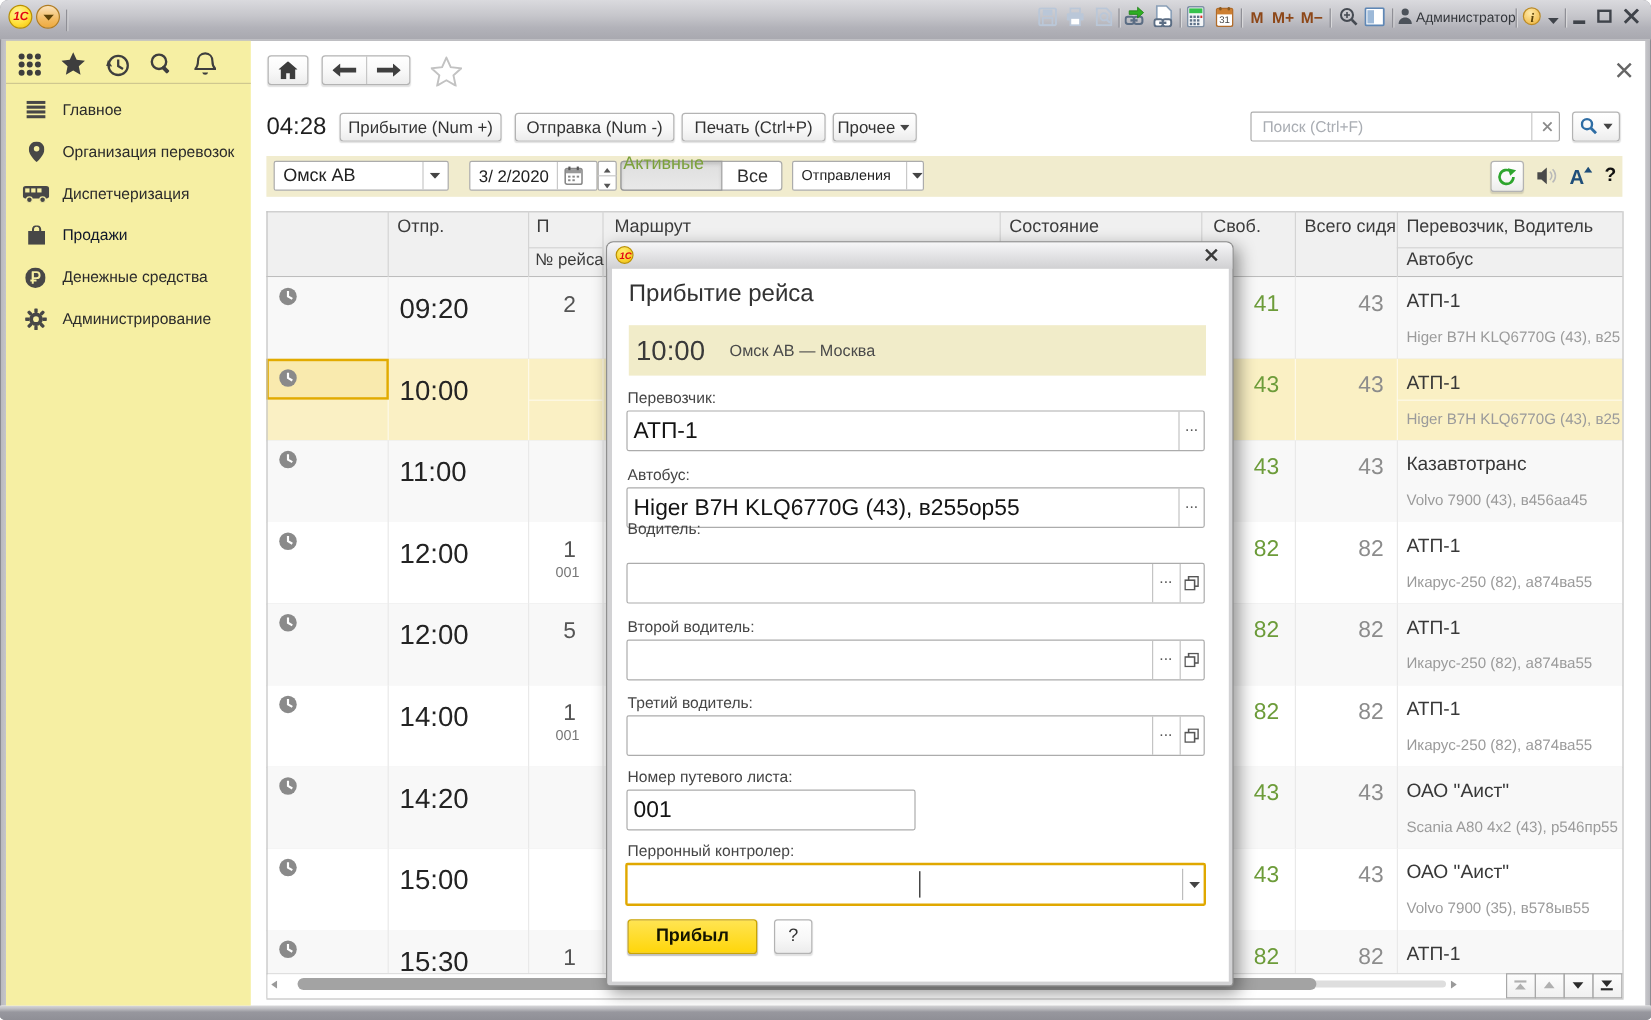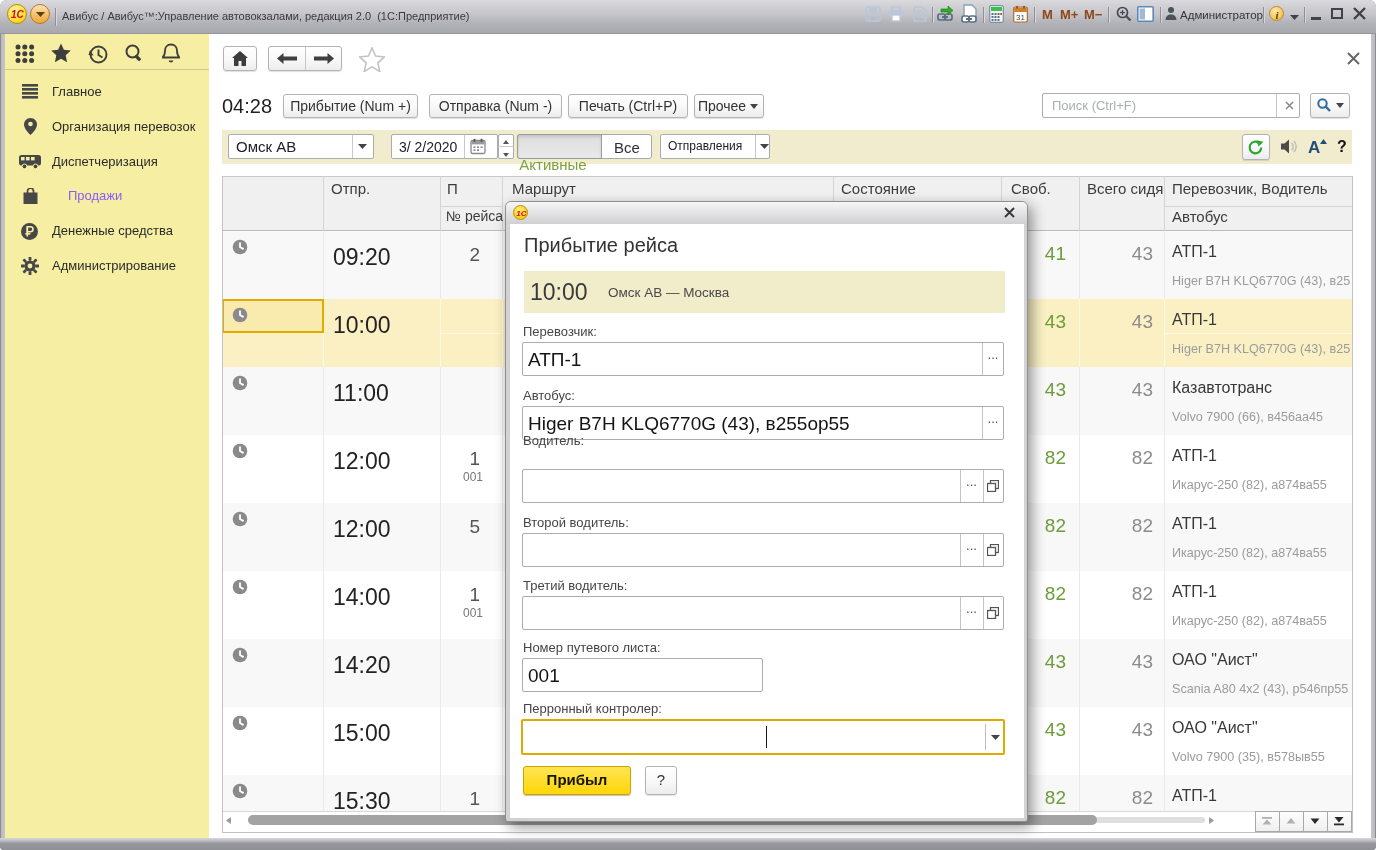--- a/index.html
+++ b/index.html
@@ -33,21 +33,20 @@
 <div class="a rborder"></div>
 <div class="a bborder"></div>
 <div class="a" style="left:7px;top:4px;width:20px;height:20px;border-radius:50%;background:radial-gradient(circle at 40% 30%,#fff59d 0%,#ffe13c 55%,#f2bd00 100%);border:1px solid #b98f00">
       <span style="position:absolute;left:3px;top:4px;font-size:10px;font-weight:bold;font-style:italic;color:#e30613">1С</span>
     </div>
 <div class="a" style="left:30px;top:4px;width:20px;height:20px;border-radius:50%;background:linear-gradient(180deg,#fbe3bb 0%,#f3bc63 60%,#eda93e 100%);border:1px solid #b07c22"></div>
 <svg class="a" style="left:36px;top:12px" width="9" height="6" viewBox="0 0 9 6">
       <polygon points="0,0 9,0 4.5,5" fill="#5d4308"></polygon>
     </svg>
 <div class="a sep" style="left:55px;top:8px;height:18px"></div>
-<div class="a" style="left:62px;top:10px;font-size:11px;color:#3b3b3b;white-space:nowrap">Авибус / Авибус™:Управление автовокзалами, редакция 2.0&nbsp; (1С:Предприятие)</div>
 <svg class="a" style="left:865px;top:6px" width="16" height="16" viewBox="0 0 16 16">
       <rect x="1" y="1" width="14" height="14" rx="1.5" fill="none" stroke="#bac7d8" stroke-width="1.6"></rect>
       <rect x="4" y="2" width="8" height="5" fill="#bac7d8"></rect>
       <rect x="4" y="9" width="8" height="6" fill="none" stroke="#bac7d8" stroke-width="1.4"></rect>
     </svg>
 <svg class="a" style="left:888px;top:6px" width="16" height="16" viewBox="0 0 16 16">
       <rect x="4" y="1" width="8" height="4" fill="none" stroke="#bac7d8" stroke-width="1.4"></rect>
       <rect x="1" y="5" width="14" height="6" rx="1" fill="#bac7d8"></rect>
       <rect x="4" y="9" width="8" height="6" fill="#fff" stroke="#bac7d8" stroke-width="1.4"></rect>
     </svg>
@@ -152,21 +151,21 @@
       <rect x="11.5" y="10.2" width="7" height="3.4" rx="1" transform="rotate(45 11.5 10.2)" fill="#3e3e3e"></rect>
     </svg>
 <svg class="a" style="left:162px;top:43px" width="18" height="20" viewBox="0 0 18 20">
       <path d="M9 1.5c3.8 0 6 2.8 6 6.3 0 4 1.6 5.9 2.5 6.7H0.5c0.9-0.8 2.5-2.7 2.5-6.7 0-3.5 2.2-6.3 6-6.3z" fill="none" stroke="#3e3e3e" stroke-width="1.8"></path>
       <path d="M6.5 17.5a2.6 2.6 0 0 0 5 0z" fill="#3e3e3e"></path>
     </svg>
 <div class="a" style="left:5px;top:69px;width:204px;height:1px;background:#cfc78f"></div>
 <div class="a" style="top:84px;font-size:13px;color:#2b2b2b;left:52px">Главное</div>
 <div class="a" style="top:119px;font-size:13px;color:#2b2b2b;left:52px">Организация перевозок</div>
 <div class="a" style="top:154px;font-size:13px;color:#2b2b2b;left:52px">Диспетчеризация</div>
-<div class="a" style="top:188px;font-size:13px;color:#8b5cf6;left:68px">Продажи</div>
+<div class="a" style="top:188px;font-size:13px;color:#0f172a;left:52px">Продажи</div>
 <div class="a" style="top:223px;font-size:13px;color:#2b2b2b;left:52px">Денежные средства</div>
 <div class="a" style="top:258px;font-size:13px;color:#2b2b2b;left:52px">Администрирование</div>
 <svg class="a" style="left:22px;top:84px" width="16" height="15" viewBox="0 0 16 15">
       <rect x="0" y="0" width="16" height="2.6" fill="#474747"></rect>
       <rect x="0" y="4" width="16" height="2.6" fill="#474747"></rect>
       <rect x="0" y="8" width="16" height="2.6" fill="#474747"></rect>
       <rect x="0" y="12" width="16" height="2.6" fill="#474747"></rect>
     </svg>
 <svg class="a" style="left:24px;top:118px" width="13" height="17" viewBox="0 0 13 17">
       <path d="M6.5 0C2.9 0 0 2.9 0 6.5 0 11.4 6.5 17 6.5 17S13 11.4 13 6.5C13 2.9 10.1 0 6.5 0z" fill="#474747"></path>
@@ -274,21 +273,21 @@
 <div class="a inp" style="left:498px;top:134px;width:16px;height:25px"></div>
 <div class="a" style="left:498px;top:146px;width:16px;height:1px;background:#c9c9c9"></div>
 <svg class="a" style="left:503px;top:140px" width="6" height="4" viewBox="0 0 6 4">
       <polygon points="0,4 6,4 3,0" fill="#555"></polygon>
     </svg>
 <svg class="a" style="left:503px;top:153px" width="6" height="4" viewBox="0 0 6 4">
       <polygon points="0,0 6,0 3,4" fill="#555"></polygon>
     </svg>
 <div class="a" style="left:517px;top:134px;width:135px;height:25px;border:1px solid #a9a9a9;border-radius:3px;background:#fff"></div>
 <div class="a" style="left:517px;top:134px;width:85px;height:25px;border:1px solid #9b9b9b;border-radius:3px 0 0 3px;background:linear-gradient(180deg,#dedede,#e9e9e9);box-shadow:inset 0 2px 3px rgba(0,0,0,.12)"></div>
-<div class="a" style="left:517px;top:156px;width:72px;font-size:15px;color:#7ca13c;text-align:center">Активные</div>
+<div class="a" style="left:517px;top:128px;width:72px;font-size:15px;color:#7ca13c;text-align:center">Активные</div>
 <div class="a" style="left:602px;top:139px;width:50px;font-size:15px;color:#2f2f2f;text-align:center">Все</div>
 <div class="a inp" style="left:660px;top:134px;width:110px;height:25px"></div>
 <div class="a" style="left:668px;top:139px;font-size:12px;color:#222">Отправления</div>
 <div class="a" style="left:755px;top:135px;width:1px;height:23px;background:#c9c9c9"></div>
 <svg class="a" style="left:760px;top:144px" width="9" height="5" viewBox="0 0 9 5">
       <polygon points="0,0 9,0 4.5,5" fill="#444"></polygon>
     </svg>
 <div class="a btn" style="left:1242px;top:134px;width:28px;height:26px"></div>
 <svg class="a" style="left:1247px;top:139px" width="17" height="17" viewBox="0 0 17 17">
       <path d="M14.2 8.5a5.8 5.8 0 1 1-2.1-4.5" fill="none" stroke="#2ea52e" stroke-width="2.2"></path>
@@ -373,21 +372,21 @@
 <div class="a" style="left:1164px;top:367px;width:1px;height:68px;background:#e9e9e9"></div>
 <div class="a" style="left:222px;top:435px;width:1130px;height:1px;background:#d8d8d8"></div>
 <svg class="a" style="left:232px;top:375px" width="16" height="16" viewBox="0 0 16 16">
       <circle cx="8" cy="8" r="7.3" fill="#8a8a8a"></circle>
       <path d="M8 3.6V8l3.6 2.1" fill="none" stroke="#fff" stroke-width="1.8"></path>
     </svg>
 <div class="a time" style="left:333px;top:382px;line-height:23px">11:00</div>
 <div class="a num" style="left:986px;top:380px;width:80px;text-align:right;color:#6d9c3a;line-height:19px">43</div>
 <div class="a num" style="left:1073px;top:380px;width:80px;text-align:right;color:#8c8c8c;line-height:19px">43</div>
 <div class="a car" style="left:1172px;top:380px;width:178px;line-height:16px">Казавтотранс</div>
-<div class="a bus" style="left:1172px;top:410px;width:178px;line-height:14px">Volvo 7900 (66), в456аа45</div>
+<div class="a bus" style="left:1172px;top:410px;width:178px;line-height:14px">Volvo 7900 (43), в456аа45</div>
 <div class="a" style="left:222px;top:435px;width:1130px;height:68px;background:#ffffff"></div>
 <div class="a" style="left:323px;top:435px;width:1px;height:68px;background:#e9e9e9"></div>
 <div class="a" style="left:440px;top:435px;width:1px;height:68px;background:#e9e9e9"></div>
 <div class="a" style="left:502px;top:435px;width:1px;height:68px;background:#e9e9e9"></div>
 <div class="a" style="left:833px;top:435px;width:1px;height:68px;background:#e9e9e9"></div>
 <div class="a" style="left:1001px;top:435px;width:1px;height:68px;background:#e9e9e9"></div>
 <div class="a" style="left:1079px;top:435px;width:1px;height:68px;background:#e9e9e9"></div>
 <div class="a" style="left:1164px;top:435px;width:1px;height:68px;background:#e9e9e9"></div>
 <div class="a" style="left:222px;top:503px;width:1130px;height:1px;background:#d8d8d8"></div>
 <svg class="a" style="left:232px;top:443px" width="16" height="16" viewBox="0 0 16 16">

